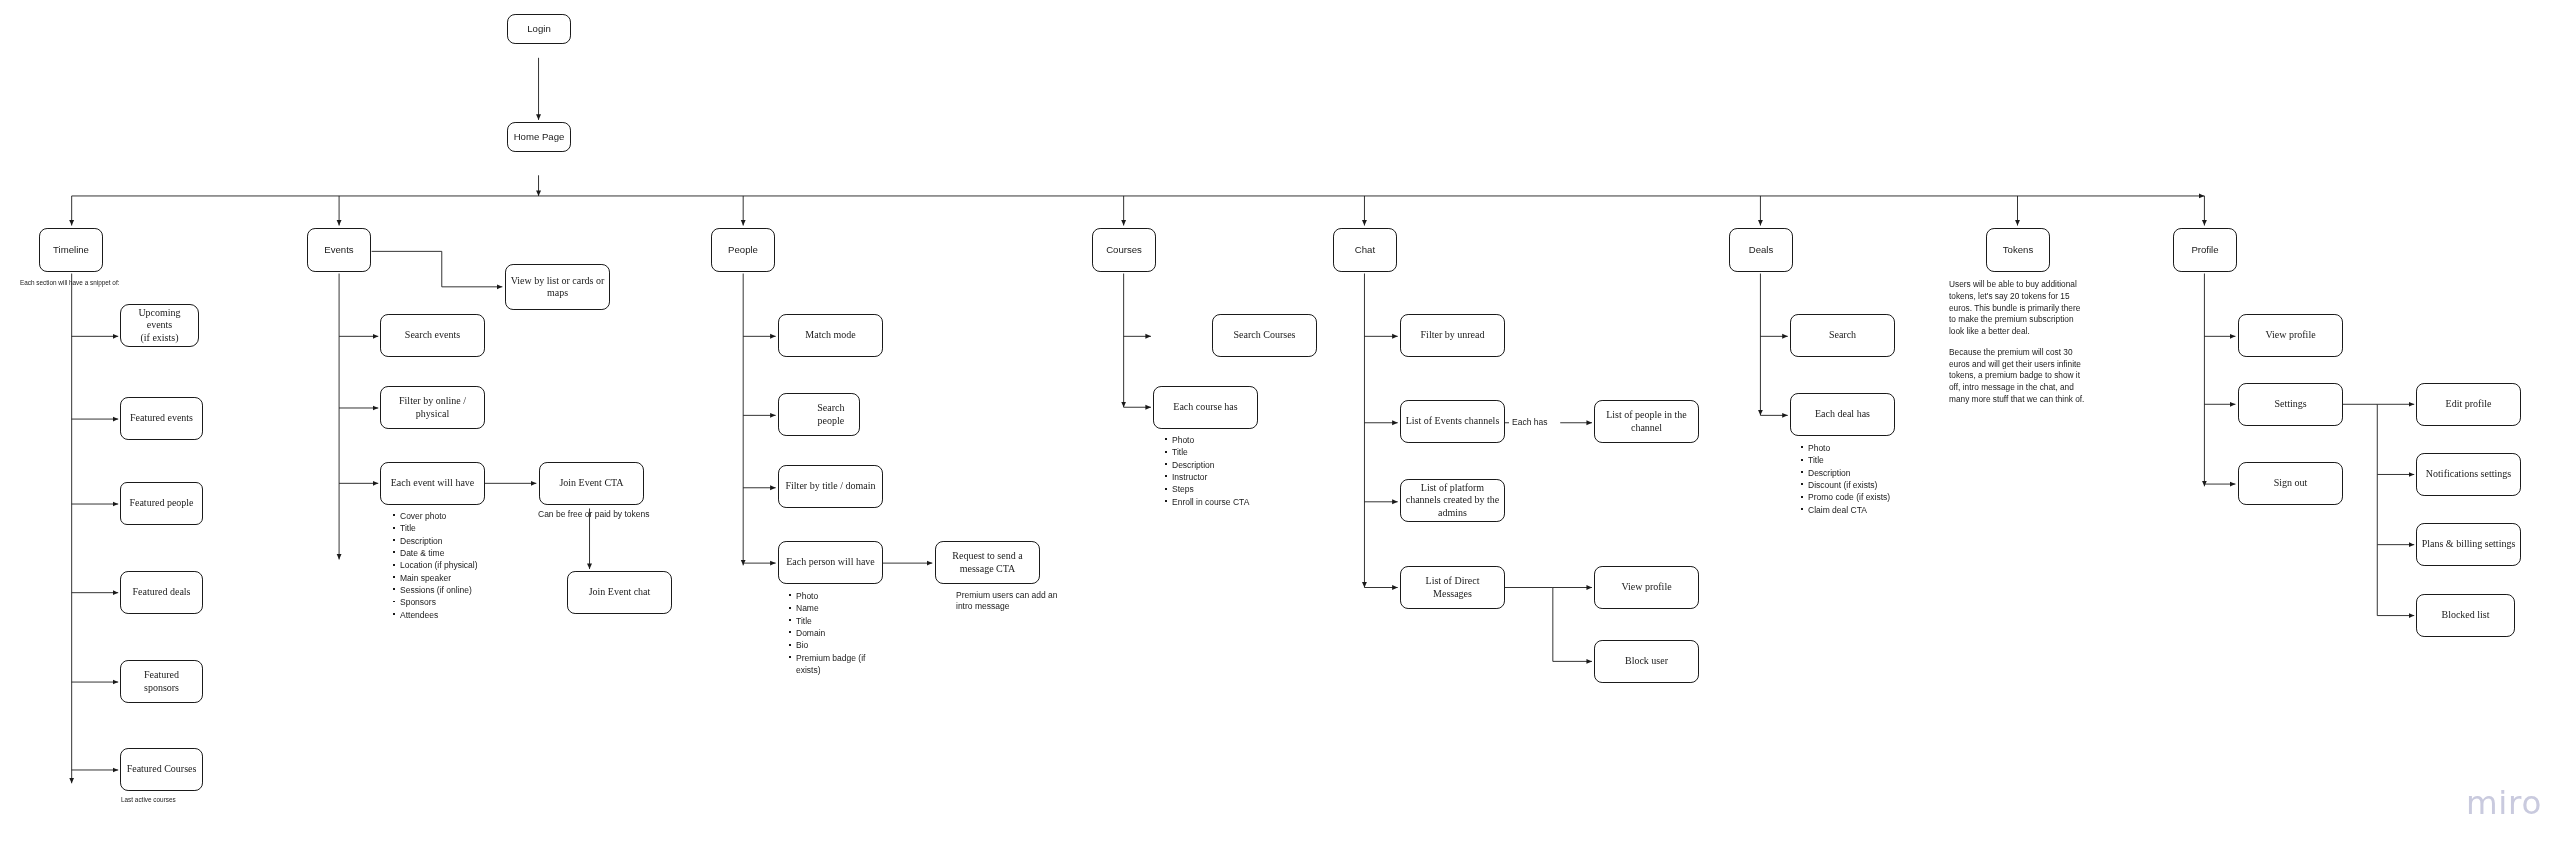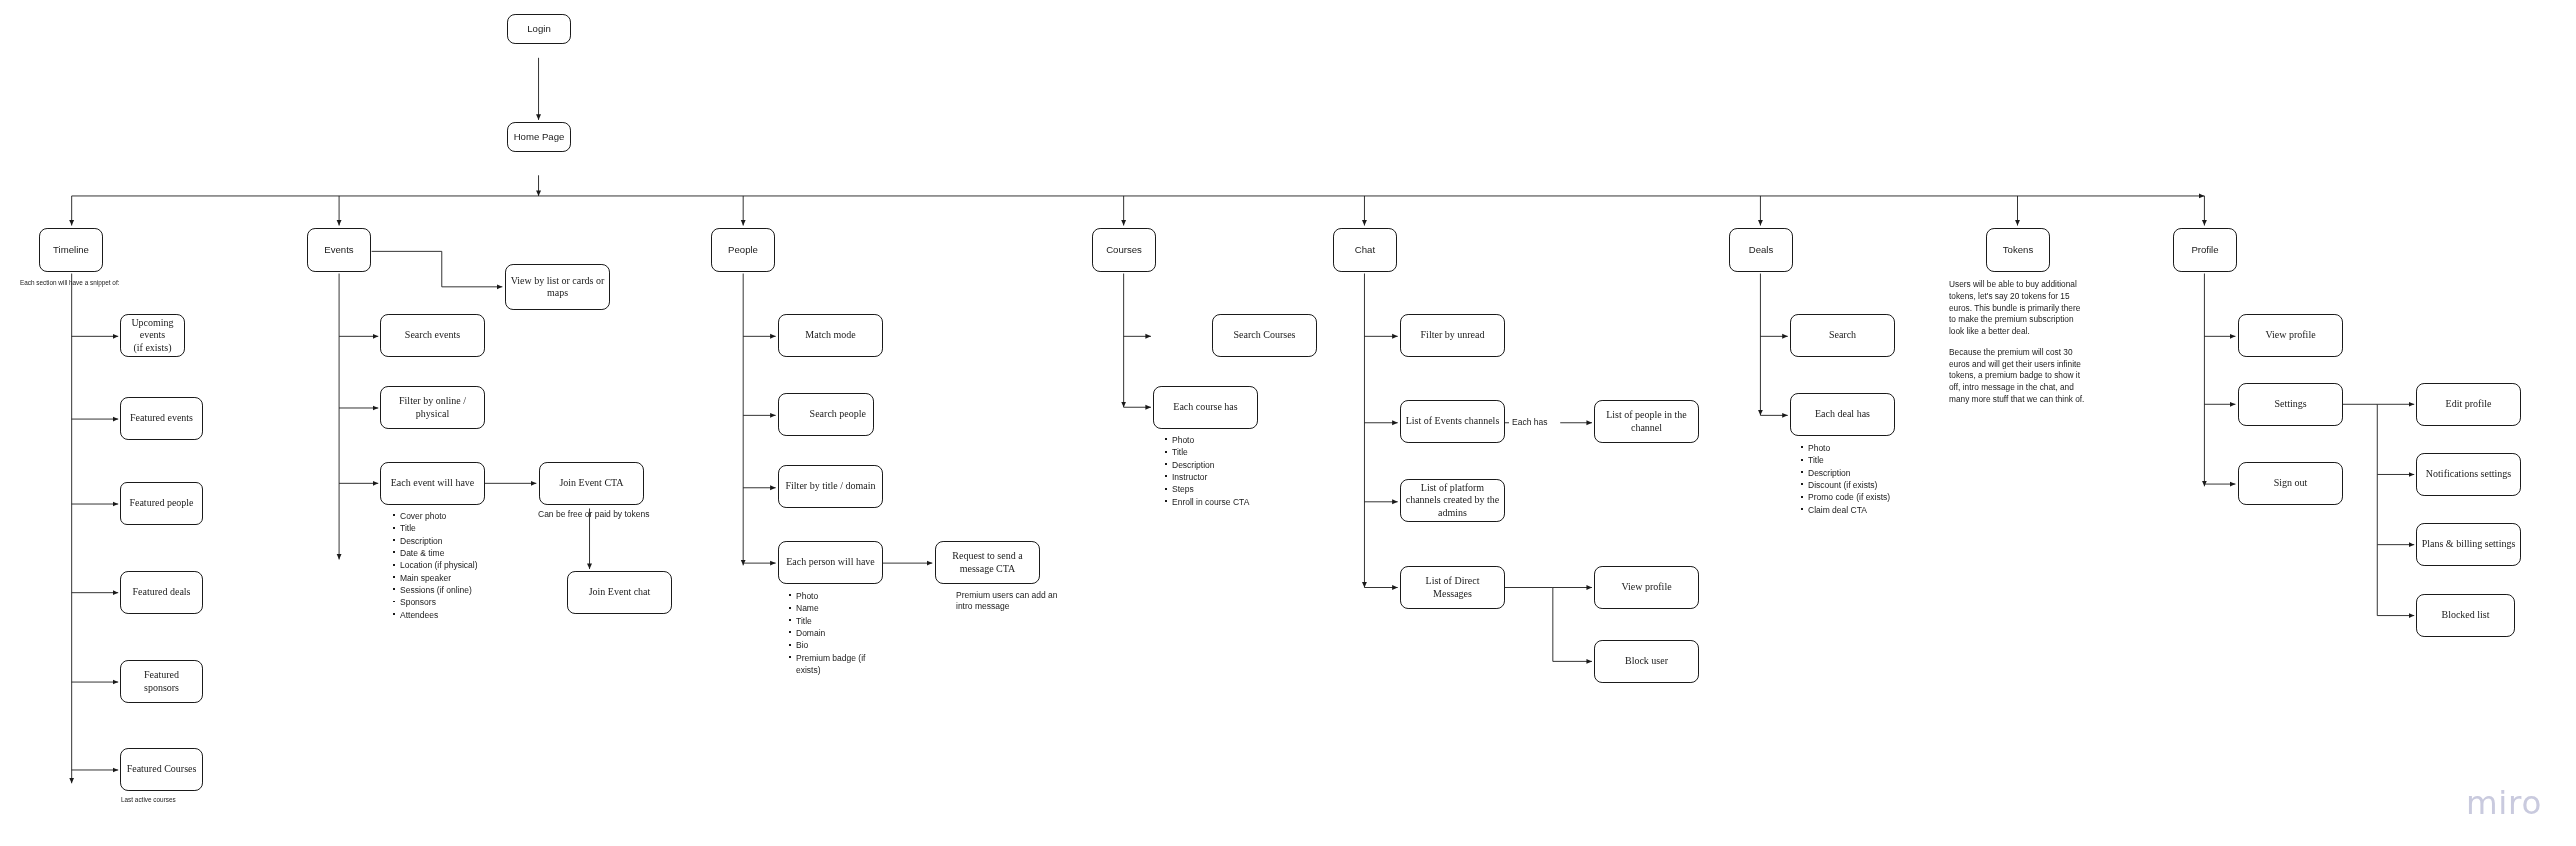--- a/index.html
+++ b/index.html
@@ -189,21 +189,21 @@
   </div>
   <div class="node" style="left:507px; top:122px; width:64px; height:29.5px;">
     <span>Home Page</span>
   </div>
 
   <div class="node" style="left:39px; top:228px; width:64px; height:44px;">
     <span>Timeline</span>
   </div>
   <div class="caption tiny" style="left:20px; top:279px; width:133px;">Each section will have a snippet of:</div>
 
-  <div class="node small" style="left:120px; top:314px; width:65px; height:43px;">
+  <div class="node small" style="left:120px; top:304px; width:79px; height:43px;border-radius:9px;">
     <span style="white-space:pre-line;">Upcoming events
 (if exists)</span>
   </div>
   <div class="node small" style="left:120px; top:397px; width:83px; height:43px;">
     <span>Featured events</span>
   </div>
   <div class="node small" style="left:120px; top:482px; width:83px; height:43px;border-radius:7px;">
     <span>Featured people</span>
   </div>
   <div class="node small" style="left:120px; top:571px; width:83px; height:43px;">
@@ -252,21 +252,21 @@
   <div class="node small" style="left:567px; top:571px; width:105px; height:43px;">
     <span>Join Event chat</span>
   </div>
 
   <div class="node" style="left:711px; top:228px; width:64px; height:44px;">
     <span>People</span>
   </div>
   <div class="node small" style="left:778px; top:314px; width:105px; height:43px;">
     <span>Match mode</span>
   </div>
-  <div class="node small" style="left:778px; top:393px; width:96px; height:43px;padding-left:28px;">
+  <div class="node small" style="left:778px; top:393px; width:82px; height:43px;padding-left:28px;">
     <span>Search people</span>
   </div>
   <div class="node small" style="left:778px; top:465px; width:105px; height:43px;">
     <span>Filter by title / domain</span>
   </div>
   <div class="node small" style="left:778px; top:541px; width:105px; height:43px;">
     <span>Each person will have</span>
   </div>
   <div class="bullets" style="left:785px; top:590px; width:87px;">
     <ul>

